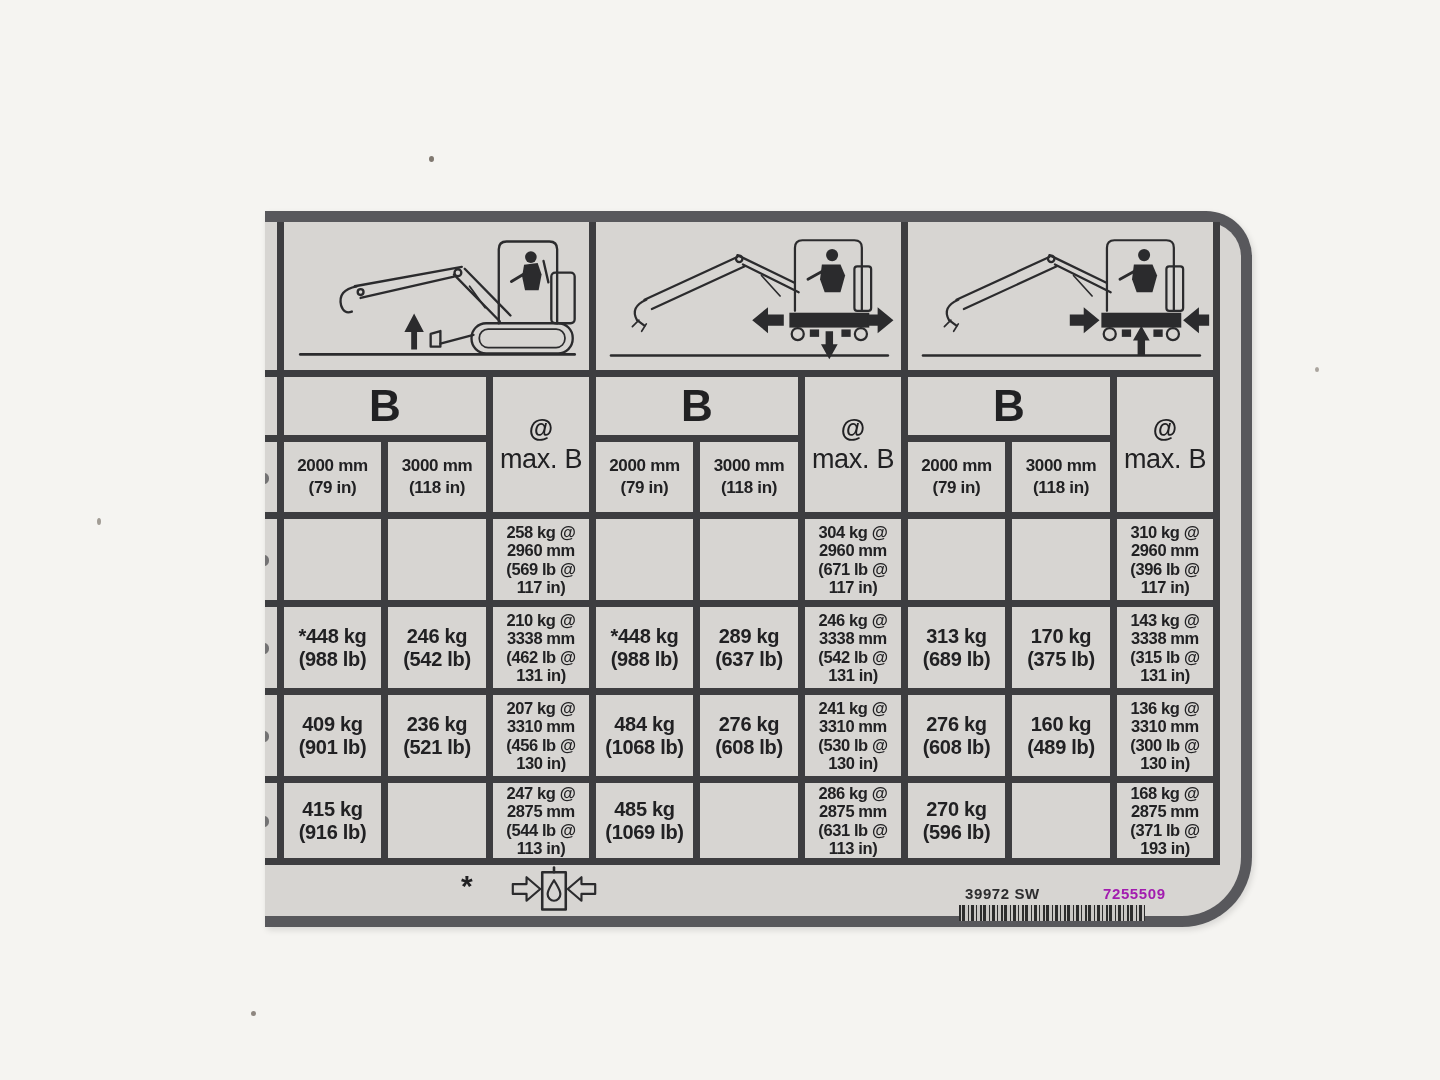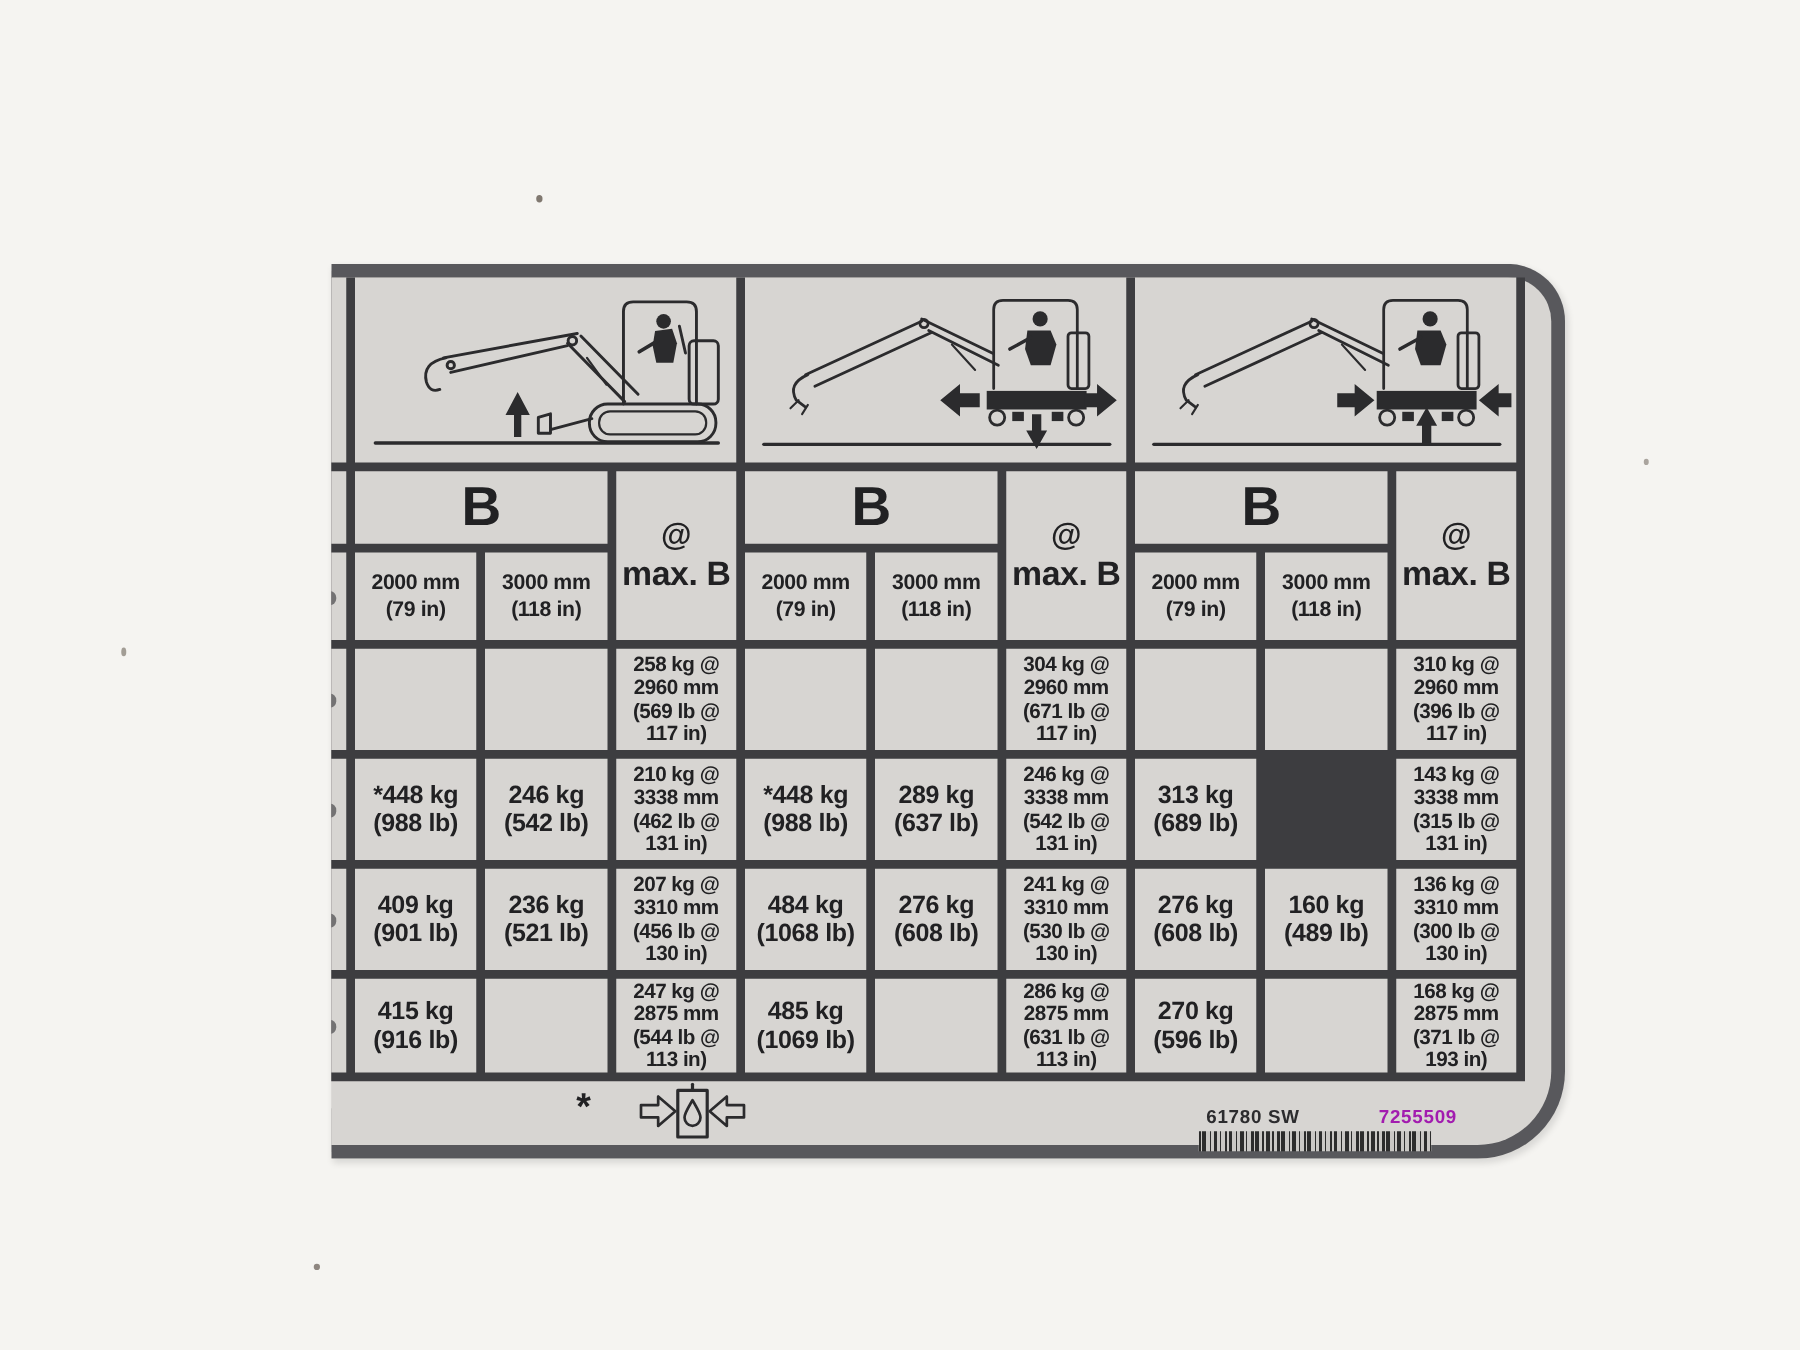--- a/index.html
+++ b/index.html
@@ -31,21 +31,21 @@
   .cell{
     background:#d7d5d2;color:#212123;
     display:flex;align-items:center;justify-content:center;
     text-align:center;overflow:hidden;position:relative;
   }
   .kg{font-weight:bold;font-size:20px;line-height:1.13;letter-spacing:-.3px;white-space:pre-line;}
   .max{font-weight:bold;font-size:16.5px;line-height:1.12;letter-spacing:-.4px;white-space:pre-line;}
   .hdr-b{font-weight:bold;font-size:44px;}
   .hdr-max{flex-direction:column;gap:1px;}
   .hdr-max .at{font-size:25px;font-weight:bold;}
-  .hdr-max .mxb{font-size:27px;font-weight:bold;letter-spacing:-.3px;}
+  .hdr-max .mxb{font-size:27px;font-weight:normal;letter-spacing:-.3px;}
   .hdr-mm{flex-direction:column;font-weight:bold;font-size:17px;line-height:1.3;letter-spacing:-.3px;}
   .pic{padding:2px;}
   .pic svg{display:block;width:100%;height:100%;}
   .sliver{background:#d7d5d2;}
   .sliver.frag::after{
     content:"";position:absolute;left:-1px;top:44%;
     width:5px;height:11px;background:#3d3d40;border-radius:0 5px 5px 0;opacity:.65;
   }
 
   
@@ -261,20 +261,22 @@
 113 in)</div>
 
     <div class="cell kg" style="grid-area:4/8"></div>
     <div class="cell kg" style="grid-area:4/9"></div>
     <div class="cell max" style="grid-area:4/10">310 kg @
 2960 mm
 (396 lb @
 117 in)</div>
     <div class="cell kg" style="grid-area:5/8">313 kg
 (689 lb)</div>
+    <div class="cell kg" style="grid-area:5/9">170 kg
+(375 lb)</div>
     <div class="cell max" style="grid-area:5/10">143 kg @
 3338 mm
 (315 lb @
 131 in)</div>
     <div class="cell kg" style="grid-area:6/8">276 kg
 (608 lb)</div>
     <div class="cell kg" style="grid-area:6/9">160 kg
 (489 lb)</div>
     <div class="cell max" style="grid-area:6/10">136 kg @
 3310 mm
@@ -292,17 +294,17 @@
 
   <div class="footer">
     <div class="note">*</div>
     <svg class="sym dwg" viewBox="0 0 104 46">
       <polygon points="38,23 24,11 24,18 10,18 10,28 24,28 24,35" stroke-width="2.2"></polygon>
       <polygon points="66,23 80,11 80,18 94,18 94,28 80,28 80,35" stroke-width="2.2"></polygon>
       <rect x="40" y="6" width="24" height="38" stroke-width="2.6"></rect>
       <line x1="52" y1="6" x2="52" y2="1" stroke-width="2.6"></line>
       <path d="M52,14 c-4,7 -6.5,10.5 -6.5,14 a6.5,7 0 0 0 13,0 c0,-3.5 -2.5,-7 -6.5,-14 z" stroke-width="2.2"></path>
     </svg>
-    <div class="codeL">61780 SW</div>
+    <div class="codeL">39972 SW</div>
     <div class="codeR">7255509</div>
     <div class="barcode"></div>
   </div>
 </div>
 
 </body></html>

